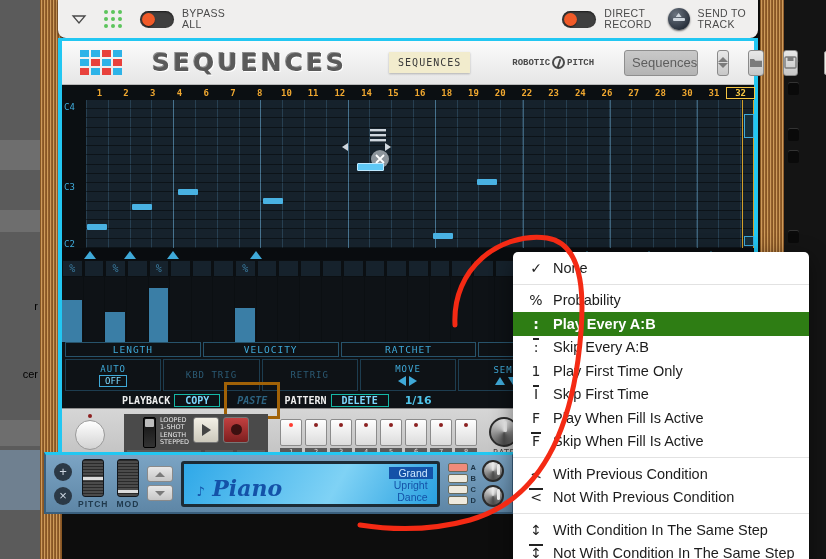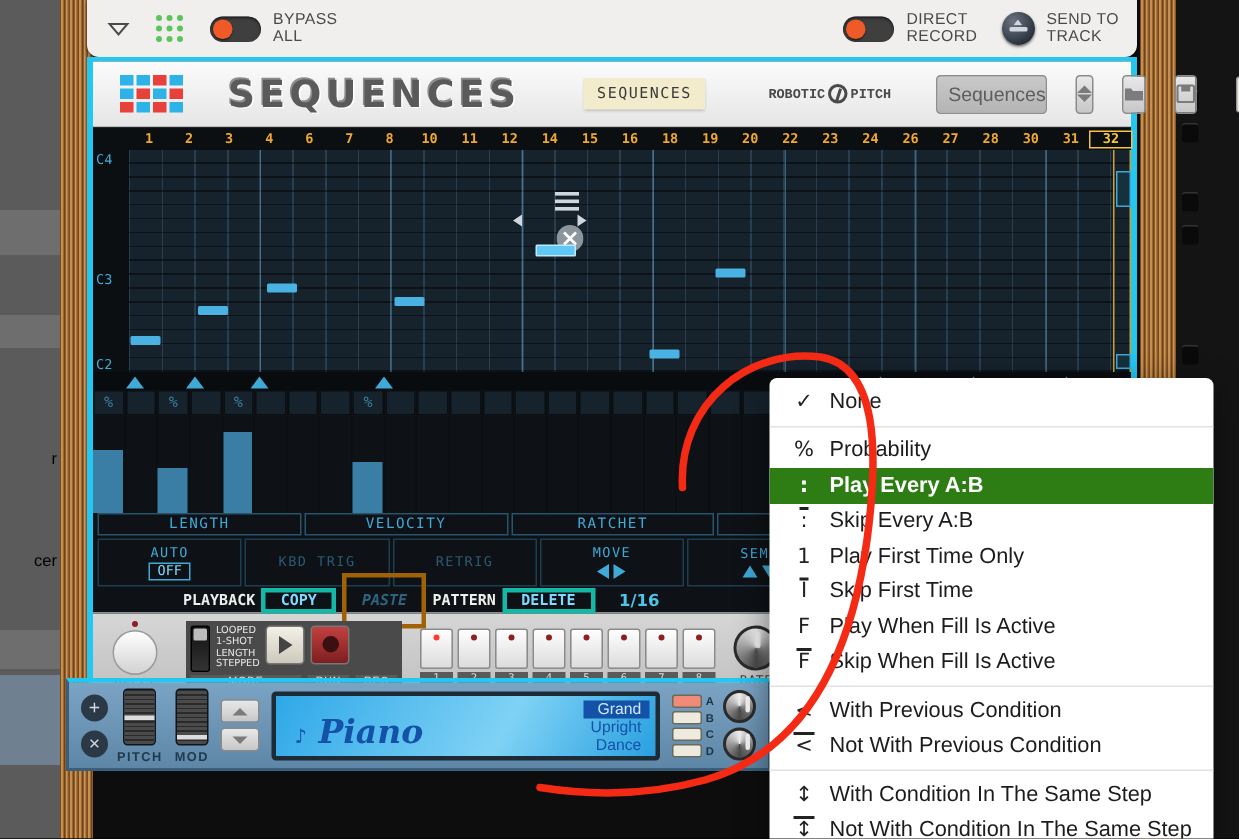--- a/index.html
+++ b/index.html
@@ -133,32 +133,32 @@
   .arrrow{display:flex;gap:3px;margin-top:2px;}
   .ar{width:0;height:0;}
   .ar.l{border-top:5px solid transparent;border-bottom:5px solid transparent;border-right:8px solid #3fa9d8;}
   .ar.r{border-top:5px solid transparent;border-bottom:5px solid transparent;border-left:8px solid #3fa9d8;}
   .ar.u{border-left:5px solid transparent;border-right:5px solid transparent;border-bottom:8px solid #3fa9d8;}
   .ar.d{border-left:5px solid transparent;border-right:5px solid transparent;border-top:8px solid #3fa9d8;}
 
   #subtabs{height:15px;display:flex;align-items:center;background:#0e1216;padding-left:60px;gap:4px;}
   .stab{font-size:10px;font-family:"DejaVu Sans Mono",monospace;font-weight:bold;}
   .stab.lit{color:#eee;}
-  .stab.box{color:#7fd9ff;border:3px solid #14b8a6;padding:0 10px;}
+  .stab.box{color:#7fd9ff;border:1px solid #14b8a6;padding:0 10px;}
   .stab.dimbox{color:#2d6380;border:3px solid #a16207;padding:10px 10px;font-style:italic;}
   .rate-lbl{color:#4fc3e8;font-weight:bold;font-size:11px;margin-left:12px;font-family:"DejaVu Sans",sans-serif;}
 
   
   #transport{ height:58px; background:linear-gradient(#d6d6d6,#bfbfbf); display:flex; align-items:center;
      border-top:1px solid #8f8f8f; }
   .tp-sec{ display:flex;align-items:center;height:100%;padding:0 6px; }
   #reset-knob{width:30px;height:30px;border-radius:50%;background:linear-gradient(#fff,#d2d2d2);
      border:1px solid #9a9a9a;}
   .tinytxt{font-size:8px;color:#3c3c3c;font-family:"DejaVu Sans",sans-serif;letter-spacing:.5px;text-align:center;}
-  .modepanel{background:#4a4a4a;padding:3px;display:flex;flex-direction:column;gap:2px;}
+  .modepanel{background:#4a4a4a;padding:3px;display:flex;flex-direction:column;gap:2px;align-items:center;}
   .moderow{display:flex;gap:4px;align-items:flex-start;}
   .fader{width:13px;height:31px;background:linear-gradient(#111,#333);border-radius:2px;position:relative;
      border:1px solid #000;}
   .fader i{position:absolute;left:1px;top:1px;width:9px;height:8px;background:#bdbdbd;border-radius:1px;}
   .modes{font-size:6.5px;line-height:7.6px;color:#e7e7e7;font-family:"DejaVu Sans",sans-serif;}
   .sqbtn{width:26px;height:26px;border:1px solid #777;border-radius:3px;
      background:linear-gradient(#f3f0e6,#cdc9bc);display:flex;align-items:center;justify-content:center;}
   .sqbtn.rec{background:linear-gradient(#c24040,#7d1f1f);}
   .sqbtn.rec i{width:11px;height:11px;border-radius:50%;background:#3c1010;}
   .playtri{width:0;height:0;border-top:6px solid transparent;border-bottom:6px solid transparent;border-left:9px solid #444;}

